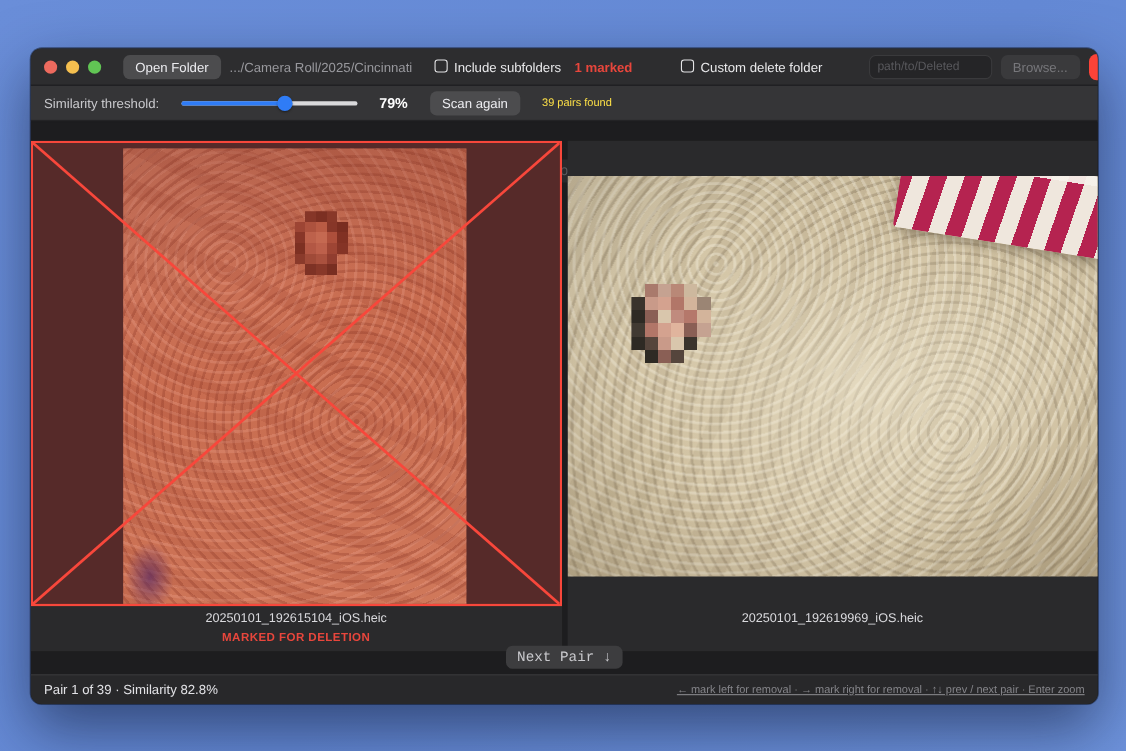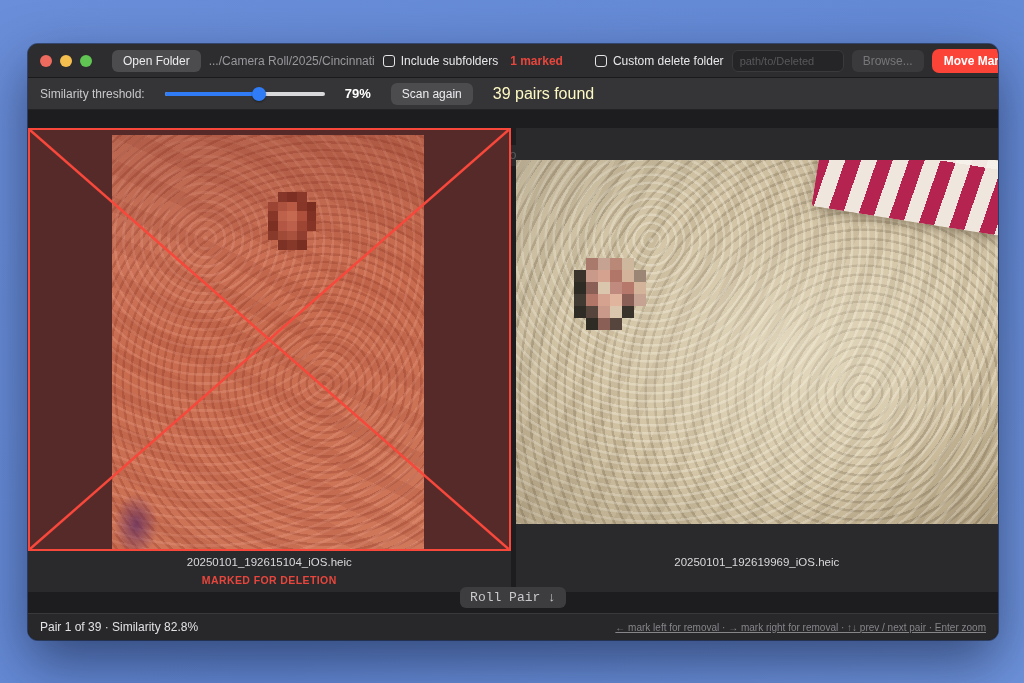--- a/index.html
+++ b/index.html
@@ -20,44 +20,44 @@
   }
   .lights { display:flex; gap:8px; margin-right:12px; }
   .light { width:12px; height:12px; border-radius:50%; }
   .btn {
     border:none; border-radius:6px; font-family:inherit; font-size:12px;
     padding:4px 11px; color:#ececf0; background:#4c4c4e; cursor:default;
   }
   .btn.primary { background:#fb4338; color:#fff; font-weight:bold; border-radius:7px; padding:5px 12px; }
   .btn.disabled { background:#3a3a3c; color:#77777b; }
   .path-text { color:#98989d; font-size:12px; margin-right:auto; }
-  .check-group { display:flex; align-items:center; gap:6px; }
+  .check-group { display:flex; gap:6px;margin-left:12px; }
   .checkbox {
     width:12px; height:12px; border:1.5px solid #e4e4e6; border-radius:3px; background:transparent;
   }
   .check-label { color:#e8e8ea; font-size:12px; }
   .marked-count { color:#e8463c; font-size:12px; font-weight:bold; margin:0 4px; }
   .v-divider { width:1px; height:16px; background:#4a4a4c; margin:0 6px; }
   .text-input {
     width:112px; height:22px; background:#252527; border:1px solid #3a3a3c; border-radius:6px;
-    color:#cfcfd2; font-size:11px; padding:0 7px; font-family:inherit;
+    color:#cfcfd2; font-size:11px; padding:0 7px; font-family:inherit;margin-left:34px;
   }
   .text-input::placeholder { color:#58585c; }
   
   .toolbar {
     height:32px; background:#353537; border-bottom:1px solid #232325;
     display:flex; align-items:center; padding:0 12px; gap:20px;
   }
   .toolbar-label { color:#c9c9cd; font-size:12px; }
   .slider { position:relative; width:160px; height:14px; }
   .slider-track { position:absolute; top:5px; left:0; right:0; height:4px; border-radius:2px; background:#d9d9db; }
   .slider-fill { position:absolute; top:5px; left:0; width:59%; height:4px; border-radius:2px; background:#2f7cf6; }
   .slider-thumb { position:absolute; top:0; left:calc(59% - 7px); width:14px; height:14px; border-radius:50%; background:#2f7cf6; box-shadow:0 1px 2px rgba(0,0,0,.4); }
   .threshold-value { color:#ffffff; font-size:13px; font-weight:bold; }
-  .pairs-found { color:#fef9c3; font-size:16px; }
+  .pairs-found { color:#fde047; font-size:10px; }
   
   .content { position:absolute; top:67px; left:0; right:0; bottom:0; background:#1d1d1f; }
   .pill {
     border:none; border-radius:6px; font-family:Liberation Mono, monospace; font-size:13px; padding:3px 10px; cursor:default;margin-top:32px;
   }
   .prev-row { position:absolute; top:2px; left:0; right:0; display:flex; justify-content:center; }
   .pill.disabled { background:#2a2a2c; color:#5a5a5e; }
   .next-row { position:absolute; bottom:32px; left:0; right:0; display:flex; justify-content:center; }
   .pill.enabled { background:#3d3d3f; color:#c9c9cd; }
   .panels { position:absolute; top:17px; left:0; right:0; bottom:48px; display:flex; gap:5px; }
@@ -239,21 +239,21 @@
               <rect x="2" y="5" width="1" height="1" fill="#8a5f55"></rect>
               <rect x="3" y="5" width="1" height="1" fill="#55453c"></rect>
           </svg>
         </div>
         <div class="caption filename">20250101_192619969_iOS.heic</div>
       </div>
 
     </div>
 
     <div class="next-row">
-      <button class="pill enabled">Roll Pair ↓</button>
+      <button class="pill enabled">Next Pair ↓</button>
     </div>
 
     <div class="statusbar">
       <span class="pair-info">Pair 1 of 39 · Similarity 82.8%</span>
       <span class="shortcuts">← mark left for removal  ·  → mark right for removal  ·  ↑↓ prev / next pair  ·  Enter zoom</span>
     </div>
 
   </div>
 </div>
 

